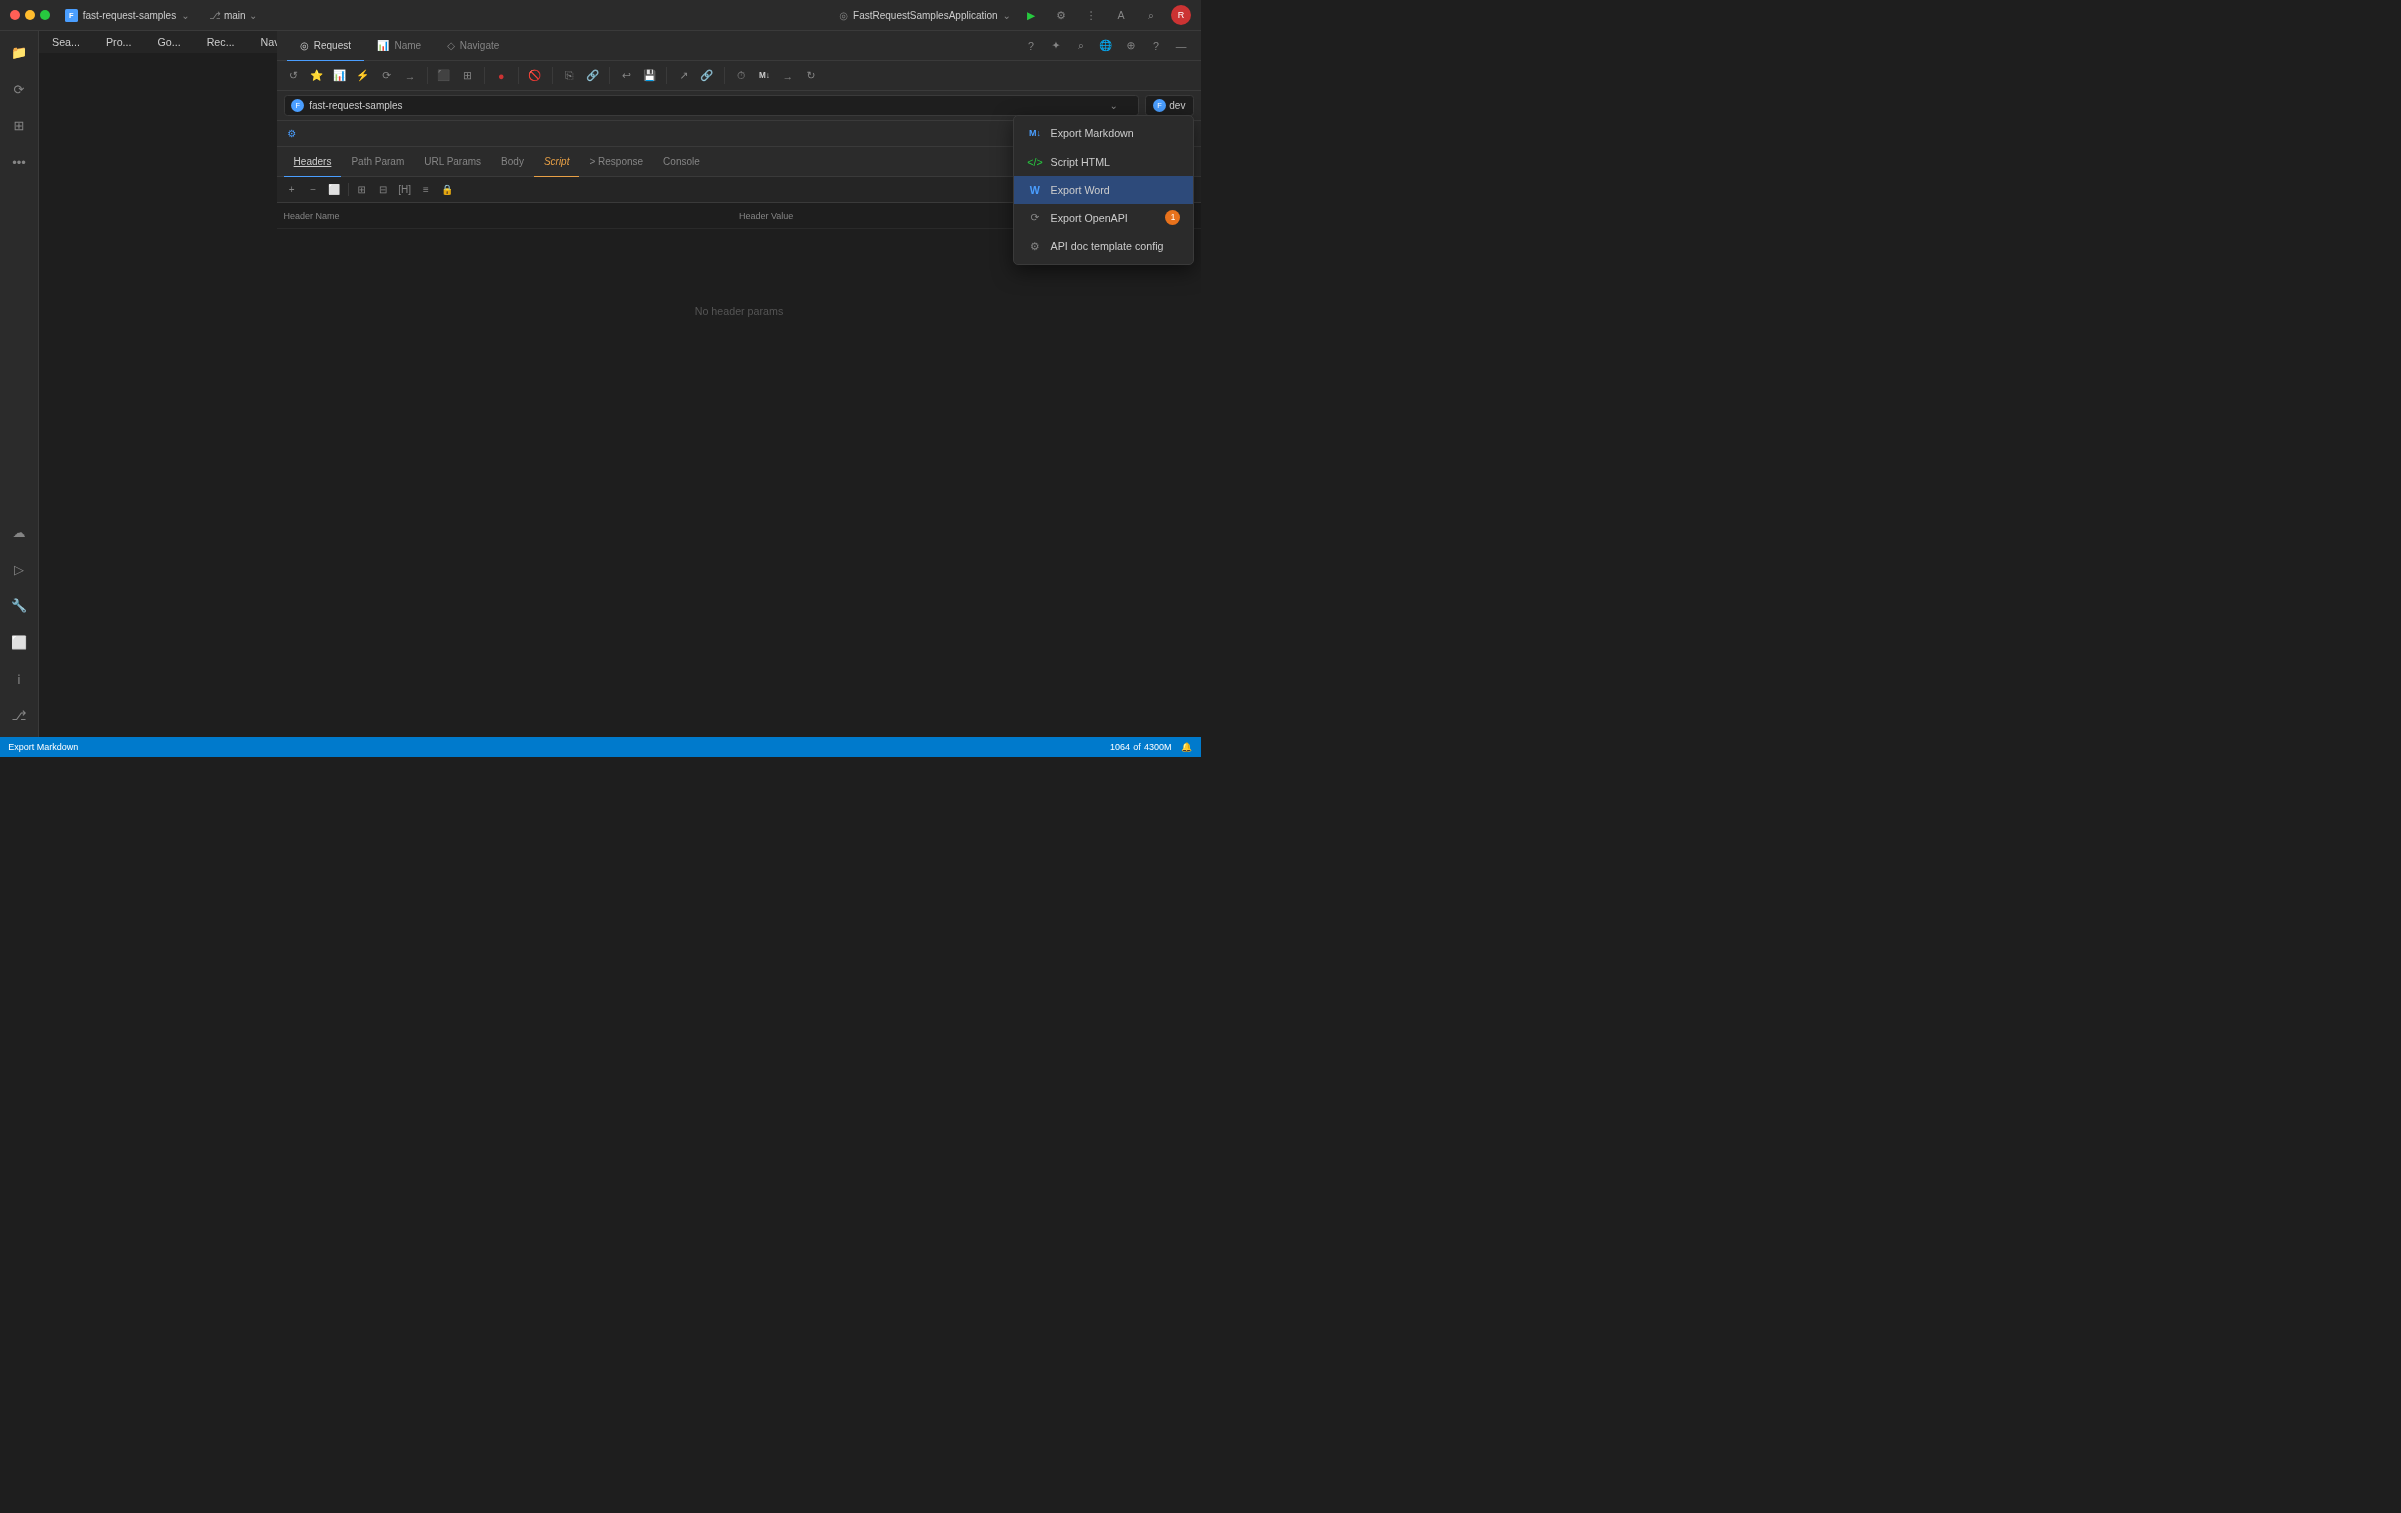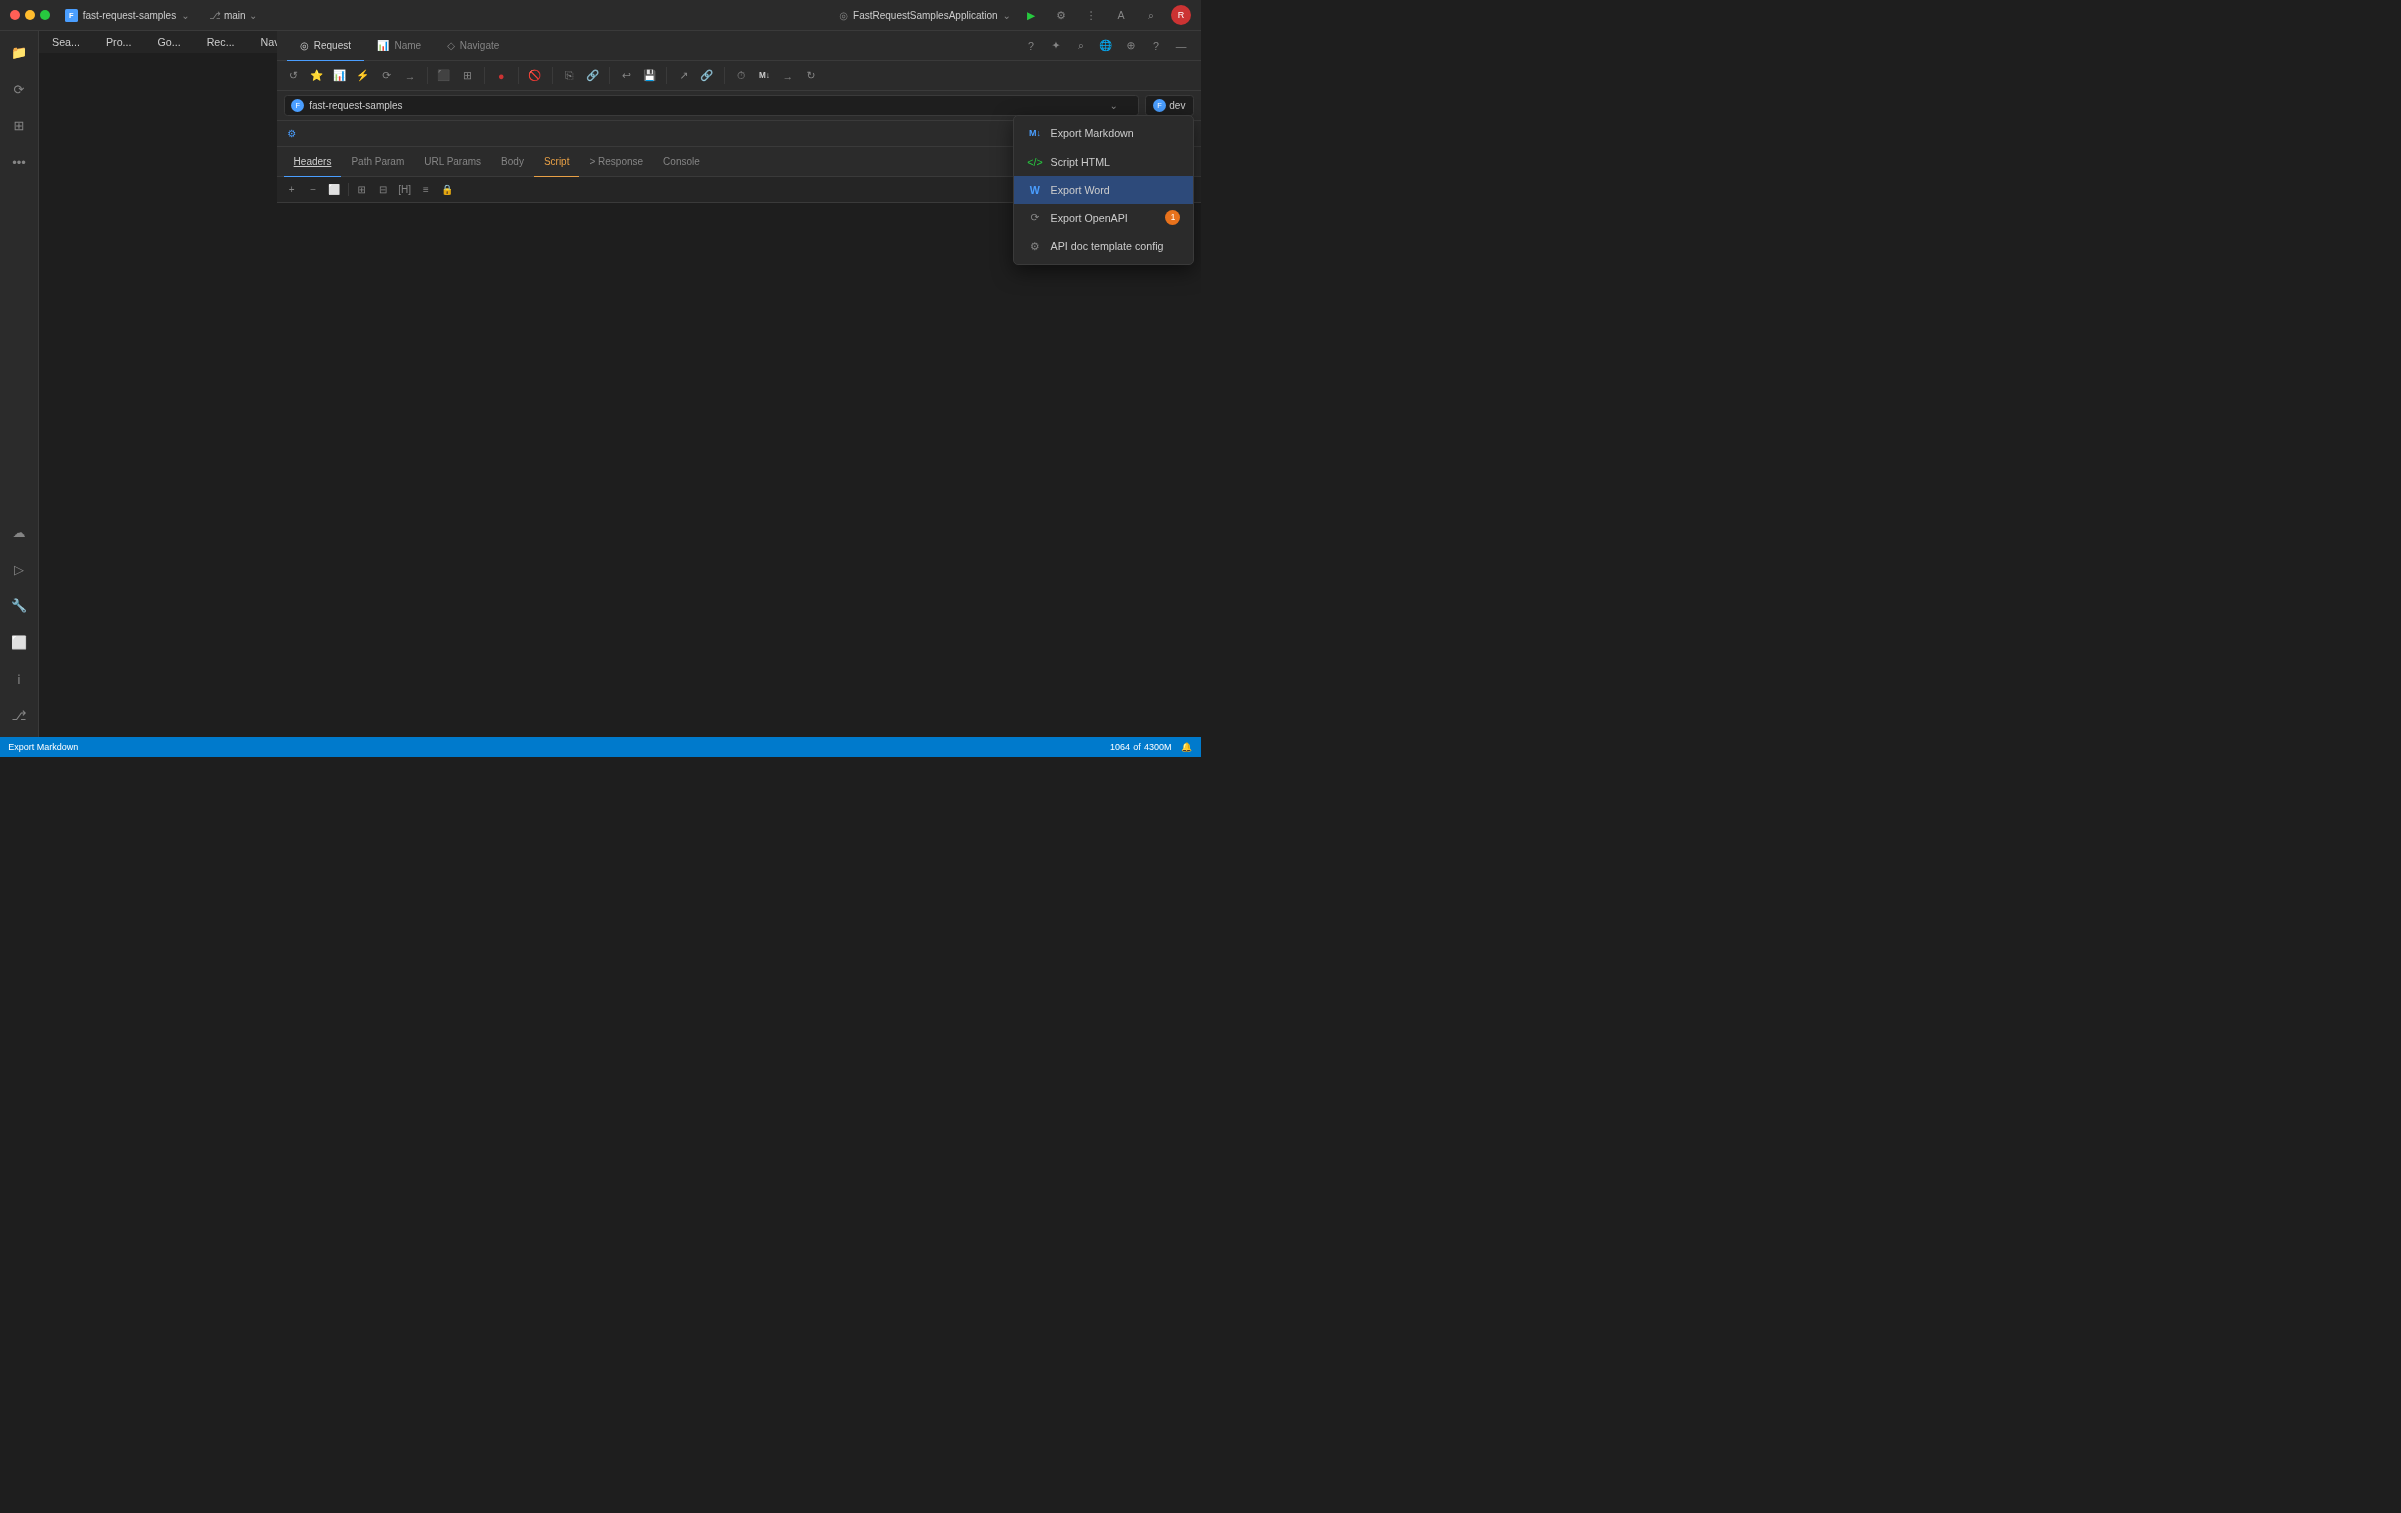--- a/index.html
+++ b/index.html
@@ -289,20 +289,21 @@
       border-bottom: 1.6px solid transparent;
     }
     .param-tab.active {
       color: #cccccc;
       border-bottom: 1.6px solid #4a9eff;
       text-decoration: underline;
     }
     .param-tab.orange-active {
       color: #e8a046;
       border-bottom: 1.6px solid #e8a046;
+      font-style: italic;
     }
 
     
     .header-toolbar {
       height: 26px;
       background: #252525;
       display: flex;
       align-items: center;
       padding: 0 6.6px;
       gap: 5px;
@@ -568,20 +569,27 @@
         <div class="h-icon-btn">−</div>
         <div class="h-icon-btn">⬜</div>
         <div class="h-sep"></div>
         <div class="h-icon-btn">⊞</div>
         <div class="h-icon-btn">⊟</div>
         <div class="h-icon-btn">[H]</div>
         <div class="h-icon-btn">≡</div>
         <div class="h-icon-btn">🔒</div>
       </div>
 
+      <div class="header-table">
+        <div class="header-row">
+          <span class="col-name">Header Name</span>
+          <span class="col-value">Header Value</span>
+        </div>
+        <div class="no-params">No header params</div>
+      </div>
 
     </div>
 
     <div class="dropdown-menu">
       <div class="dropdown-item">
         <div class="dropdown-icon" style="color:#4a9eff; font-size:9px; font-weight:bold;">M↓</div>
         <span>Export Markdown</span>
       </div>
       <div class="dropdown-item">
         <div class="dropdown-icon" style="color:#27c93f;">&lt;/&gt;</div>

